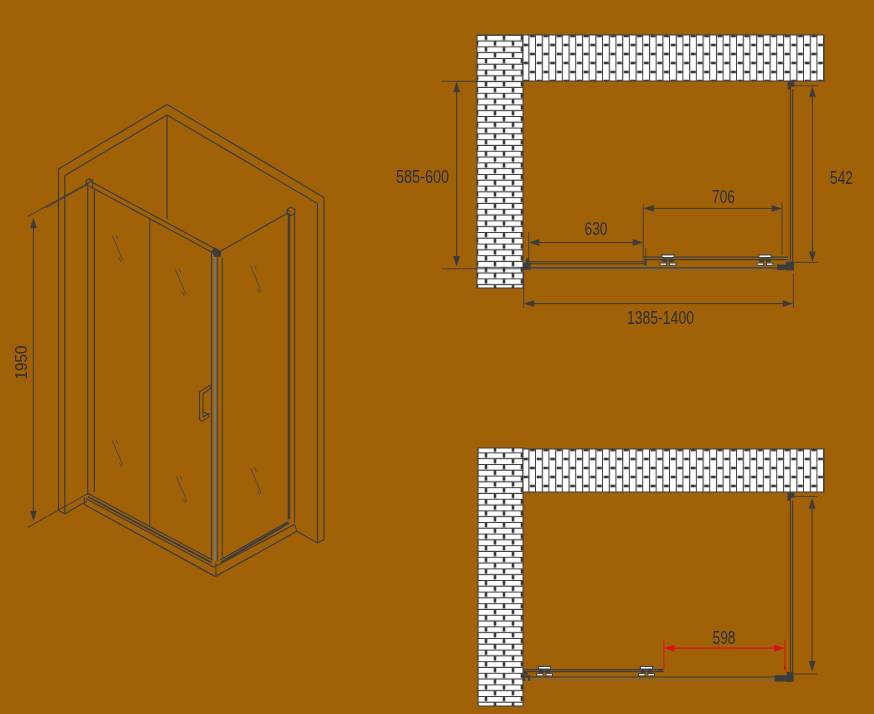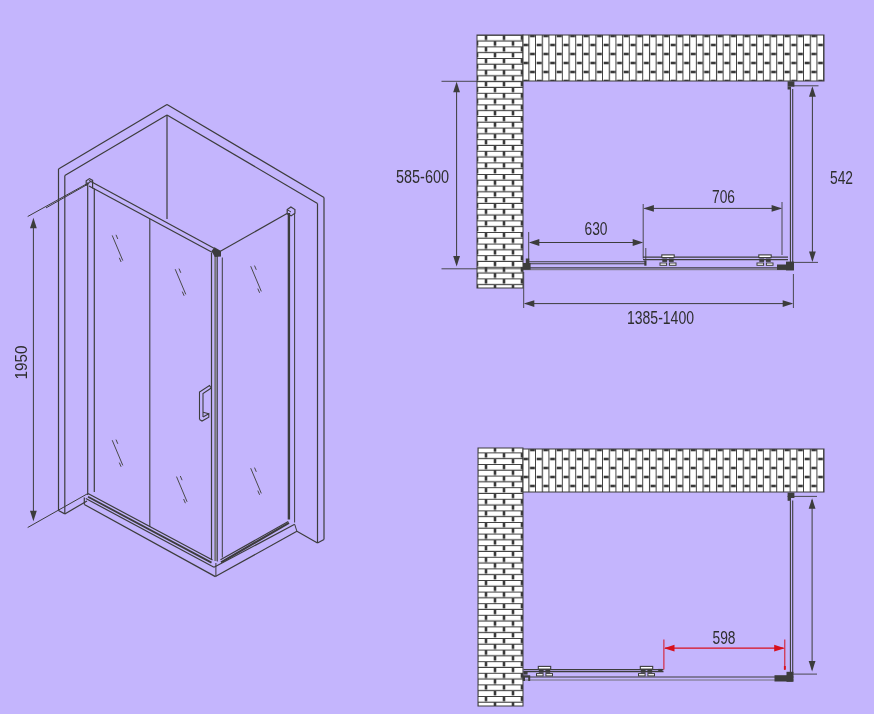--- a/index.html
+++ b/index.html
@@ -1,16 +1,16 @@
 <!DOCTYPE html>
 <html><head>
 <meta charset="utf-8">
 <style>
 html,body{margin:0;padding:0;background:#ffffff;}
-#page{width:874px;height:714px;position:relative;overflow:hidden;background:#c4b5fd;}
+#page{width:874px;height:714px;position:relative;overflow:hidden;background:#a16207;}
 svg{display:block;}
 text{font-family:"Liberation Sans",sans-serif;fill:#2e2e2e;-webkit-font-smoothing:antialiased;}
 </style>
 </head>
 <body>
 <div id="page">
 <svg width="874" height="714" viewBox="0 0 874 714">
 <defs>
 <pattern id="brickV" width="18" height="11.6" patternUnits="userSpaceOnUse">
   <rect width="18" height="11.6" fill="#ffffff"></rect>

